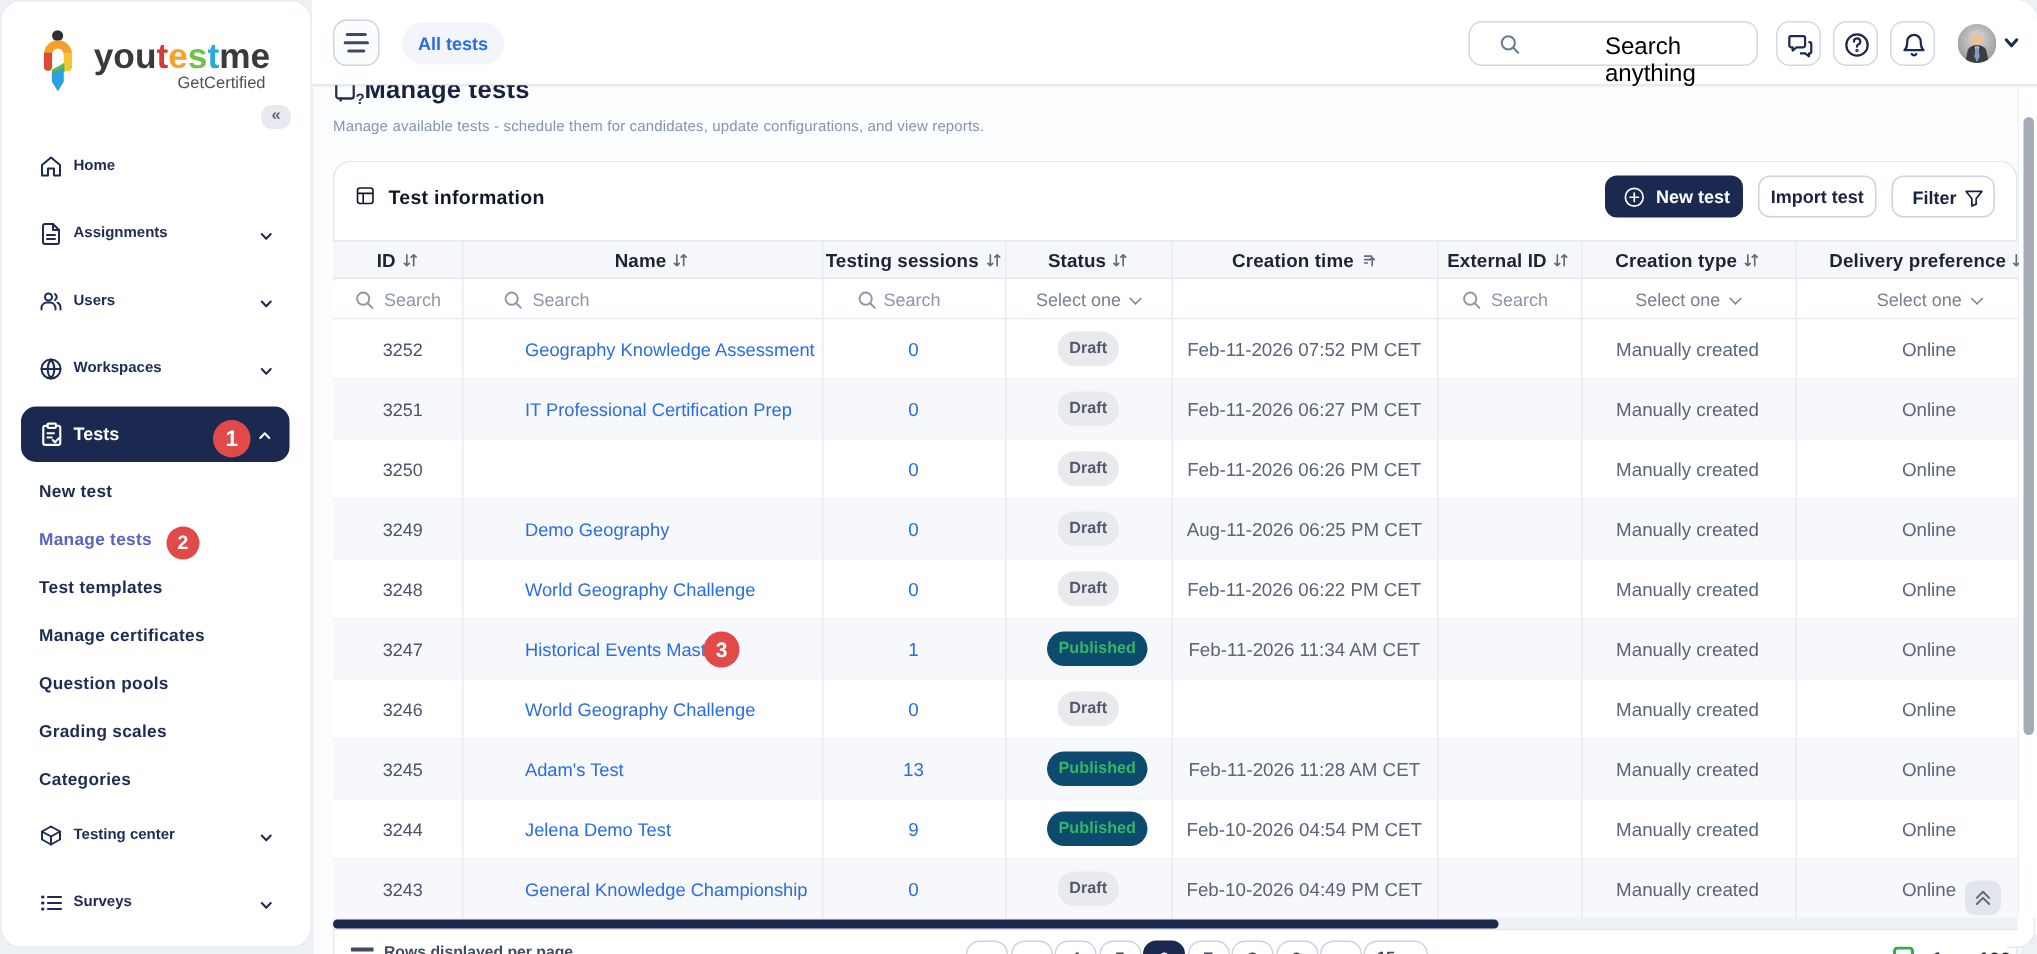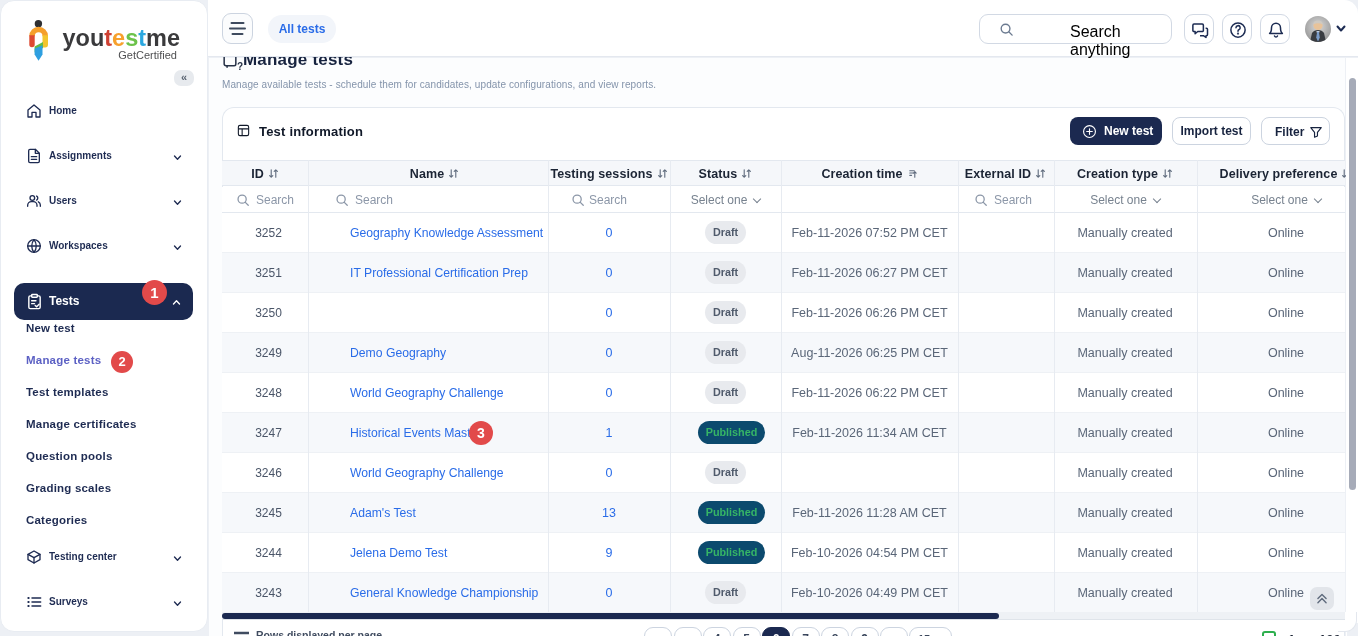--- a/index.html
+++ b/index.html
@@ -10,21 +10,21 @@
 #sidebar { position:absolute; left:0; top:0; width:208px; height:632px; background:#fff;
   border-radius:14px; border:1px solid #e8ecf2; }
 #collapse { position:absolute; left:174px; top:70px; width:20px; height:16px; background:#e7eaee;
   border-radius:7px; color:#5a6472; font-size:11px; font-weight:bold; text-align:center; line-height:15px; }
 .mi { position:absolute; left:0; width:208px; height:24px; color:#1e2b52; font-size:10px; font-weight:bold; letter-spacing:0; }
 .mi .ic { position:absolute; left:26px; top:0; width:16px; height:16px; }
 .mi .tx { position:absolute; left:49px; top:2px; }
 .mi .ch { position:absolute; left:172px; top:5px; width:11px; height:9px; }
 .sub { position:absolute; left:26px; color:#1e2b52; font-size:11.5px; font-weight:bold; letter-spacing:.2px; }
 .sub.active { color:#5c61c4; }
-#tests-pill { position:absolute; left:14px; top:271px; width:179px; height:37px; background:#1b2950; border-radius:10px;margin-top:12px; }
+#tests-pill { position:absolute; left:14px; top:271px; width:179px; height:37px; background:#1b2950; border-radius:10px; }
 #tests-pill .ic { position:absolute; left:12px; top:10px; width:17px; height:17px; }
 #tests-pill .tx { position:absolute; left:35px; top:11px; color:#fff; font-size:12px; font-weight:bold; }
 #tests-pill .ch { position:absolute; left:157px; top:15px; width:11px; height:9px; }
 .badge { position:absolute; background:#e24a4a; color:#fff; border-radius:50%; text-align:center; font-weight:bold; z-index:5; }
 
 
 #topbar { position:absolute; left:208px; top:0; width:1150px; height:57px; background:#fff; z-index:2;
   border-bottom:1px solid #e4e8ef; border-radius:0 14px 0 0; }
 #hamb { z-index:3; position:absolute; left:222px; top:13px; width:31px; height:31px; border:1px solid #ccd4e0; border-radius:9px; background:#fbfcfd; }
 #alltests { z-index:3; position:absolute; left:268px; top:15px; width:68px; height:28px; background:#f2f5fa; border-radius:14px;

